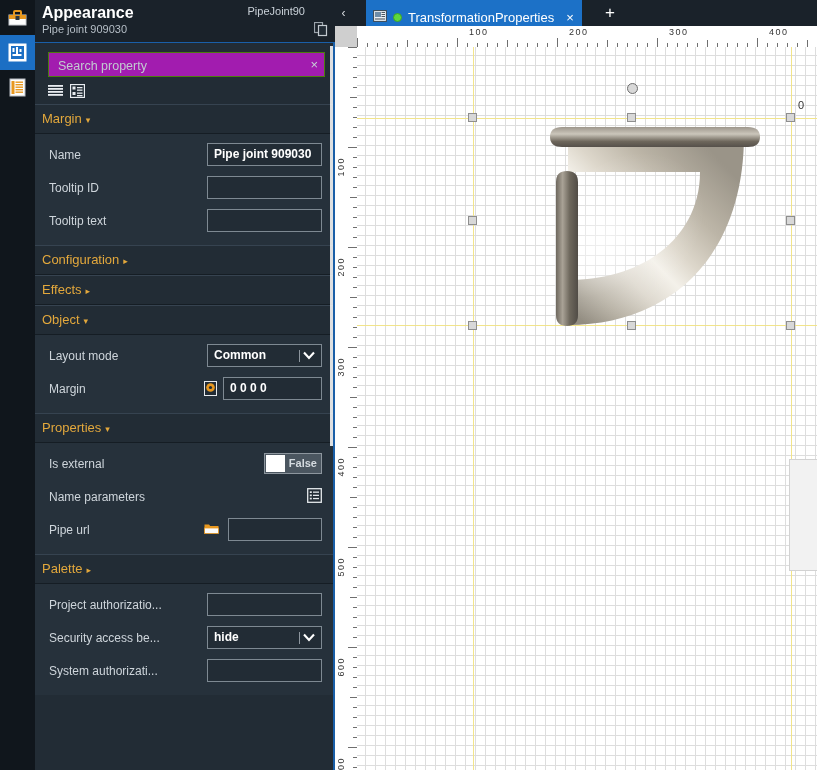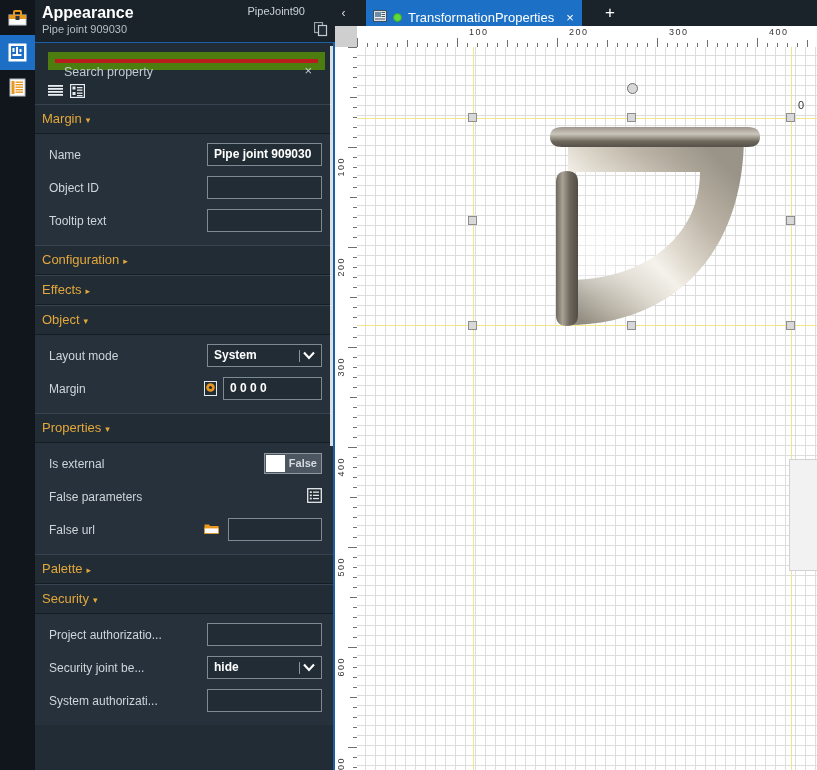--- a/index.html
+++ b/index.html
@@ -52,23 +52,23 @@
   }
   .copy-icon{
     position:absolute;right:7px;top:22px;cursor:pointer;
   }
 
   .search-wrap{
     position:relative;margin:9px 10px 0 13px;height:25px;
     background:#2a3views;
   }
   .search-box{
-    position:relative;height:18px;
-    background:#b91c1c;
-    border:7px solid #4d7c0f;
+    position:relative;height:25px;
+    background:#a21caf;
+    border:1px solid #4d7c0f;
     box-sizing:border-box;
   }
   .search-input{
     position:absolute;left:7px;top:0;right:24px;height:23px;
     background:transparent;border:0;outline:0;
     color:#e6eaee;font-size:12.5px;
     font-family:"Liberation Sans",sans-serif;
   }
   .search-input::placeholder{color:#c2cad1;opacity:1;}
   .search-clear{
@@ -364,21 +364,21 @@
 
       <div class="group-head">
         <span>Margin</span><span class="tw">▾</span>
       </div>
       <div class="group-body">
         <div class="prow">
           <div class="plabel">Name</div>
           <div class="pfield">Pipe joint 909030</div>
         </div>
         <div class="prow">
-          <div class="plabel">Object ID</div>
+          <div class="plabel">Tooltip ID</div>
           <div class="pfield empty"></div>
         </div>
         <div class="prow">
           <div class="plabel">Tooltip text</div>
           <div class="pfield empty"></div>
         </div>
       </div>
 
       <div class="group-head">
         <span>Configuration</span><span class="tw">▸</span>
@@ -388,21 +388,21 @@
         <span>Effects</span><span class="tw">▸</span>
       </div>
 
       <div class="group-head">
         <span>Object</span><span class="tw">▾</span>
       </div>
       <div class="group-body">
         <div class="prow">
           <div class="plabel">Layout mode</div>
           <div class="pselect">
-            <span class="sv">System</span>
+            <span class="sv">Common</span>
             <span class="sep"></span>
             <span class="cv">
               <svg width="14" height="14" viewBox="0 0 14 14">
                   <path d="M2 4.5 L7 10 L12 4.5" fill="none" stroke="#ffffff" stroke-width="2.1"></path>
                 </svg>
             </span>
           </div>
         </div>
         <div class="prow">
           <div class="plabel">Margin</div>
@@ -423,65 +423,62 @@
       </div>
       <div class="group-body">
         <div class="prow">
           <div class="plabel">Is external</div>
           <div class="toggle">
             <span class="knob"></span>
             <span class="tlab">False</span>
           </div>
         </div>
         <div class="prow">
-          <div class="plabel">False parameters</div>
+          <div class="plabel">Name parameters</div>
           <span class="rowicon">
             <span>
               <svg width="15" height="15" viewBox="0 0 15 15">
                 <rect x="0.7" y="0.7" width="13.6" height="13.6" fill="#222c35" stroke="#e4e8ec" stroke-width="1.3"></rect>
                 <g fill="#e4e8ec">
                   <rect x="2.8" y="3.3" width="2" height="1.7"></rect>
                   <rect x="2.8" y="6.5" width="2" height="1.7"></rect>
                   <rect x="2.8" y="9.7" width="2" height="1.7"></rect>
                   <rect x="6" y="3.5" width="6" height="1.3"></rect>
                   <rect x="6" y="6.7" width="6" height="1.3"></rect>
                   <rect x="6" y="9.9" width="6" height="1.3"></rect>
                 </g>
               </svg>
             </span>
           </span>
         </div>
         <div class="prow">
-          <div class="plabel">False url</div>
+          <div class="plabel">Pipe url</div>
           <span class="folderbtn">
             <span>
               <svg width="15" height="13" viewBox="0 0 15 13">
                 <path d="M0.5 2.5 L5 2.5 L6.2 4 L14.5 4 L14.5 6 L0.5 6 Z" fill="#e8981f"></path>
                 <rect x="0.5" y="6" width="14" height="5.5" fill="#fbfbfb" stroke="#e8981f" stroke-width="0.8"></rect>
               </svg>
             </span>
           </span>
           <div class="pfield empty withbtn"></div>
         </div>
       </div>
 
       <div class="group-head">
         <span>Palette</span><span class="tw">▸</span>
       </div>
 
-      <div class="group-head">
-        <span>Security</span><span class="tw">▾</span>
-      </div>
       <div class="group-body">
         <div class="prow">
           <div class="plabel">Project authorizatio...</div>
           <div class="pfield empty"></div>
         </div>
         <div class="prow">
-          <div class="plabel">Security joint be...</div>
+          <div class="plabel">Security access be...</div>
           <div class="pselect">
             <span class="sv">hide</span>
             <span class="sep"></span>
             <span class="cv">
               <svg width="14" height="14" viewBox="0 0 14 14">
                   <path d="M2 4.5 L7 10 L12 4.5" fill="none" stroke="#ffffff" stroke-width="2.1"></path>
                 </svg>
             </span>
           </div>
         </div>

